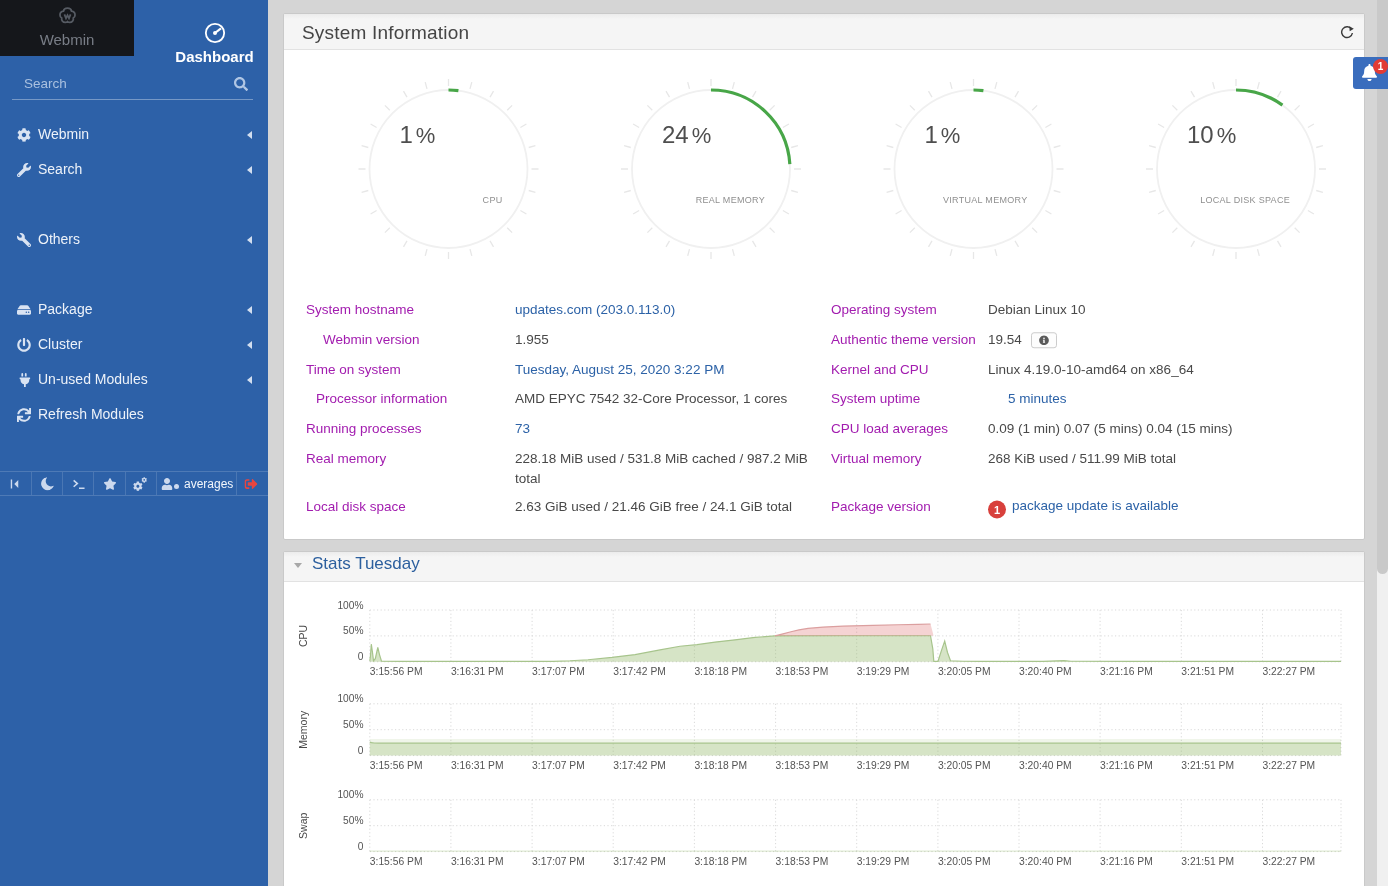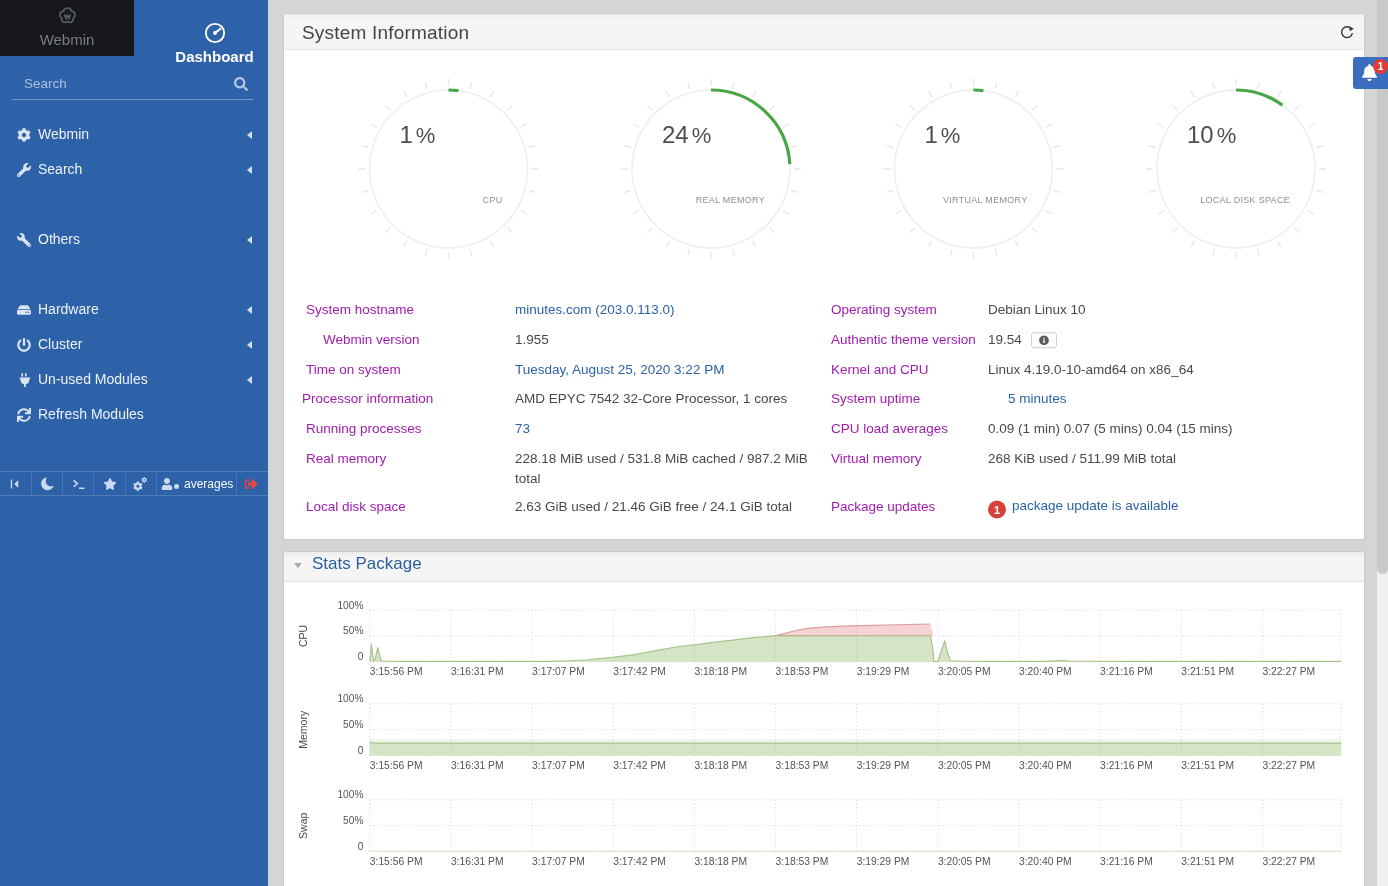--- a/index.html
+++ b/index.html
@@ -48,26 +48,26 @@
       <path d="M690.5 20A79 79 0 0 1 700.40 20.62" stroke="#48a648" stroke-width="3.2" fill="none"></path>
       <text x="641.5" y="73" font-size="24" fill="#4e4e4e">1<tspan font-size="22" dx="3">%</tspan></text>
       <text x="744.5" y="133" font-size="9" letter-spacing="0.3" fill="#8f8f8f" text-anchor="end">VIRTUAL MEMORY</text>
       <path d="M953.0 16.0L953.0 9.0 M974.5 18.8L976.3 12.1 M994.5 27.1L998.0 21.1 M1011.7 40.3L1016.6 35.4 M1024.9 57.5L1030.9 54.0 M1033.2 77.5L1039.9 75.7 M1036.0 99.0L1043.0 99.0 M1033.2 120.5L1039.9 122.3 M1024.9 140.5L1030.9 144.0 M1011.7 157.7L1016.6 162.6 M994.5 170.9L998.0 176.9 M974.5 179.2L976.3 185.9 M953.0 182.0L953.0 189.0 M931.5 179.2L929.7 185.9 M911.5 170.9L908.0 176.9 M894.3 157.7L889.4 162.6 M881.1 140.5L875.1 144.0 M872.8 120.5L866.1 122.3 M870.0 99.0L863.0 99.0 M872.8 77.5L866.1 75.7 M881.1 57.5L875.1 54.0 M894.3 40.3L889.4 35.4 M911.5 27.1L908.0 21.1 M931.5 18.8L929.7 12.1" stroke="#e7e7e7" stroke-width="1.3" fill="none"></path>
       <circle cx="953" cy="99" r="79" fill="#fff" stroke="#f0f0f0" stroke-width="1.8"></circle>
       <path d="M953 20A79 79 0 0 1 999.44 35.09" stroke="#48a648" stroke-width="3.2" fill="none"></path>
       <text x="904" y="73" font-size="24" fill="#4e4e4e">10<tspan font-size="22" dx="3">%</tspan></text>
       <text x="1007" y="133" font-size="9" letter-spacing="0.3" fill="#8f8f8f" text-anchor="end">LOCAL DISK SPACE</text>
     </svg>
 <div class="cell" style="left:306px;top:310px">System hostname</div>
-    <div class="cell v" style="left:515px;top:310px"><a>minutes.com (203.0.113.0)</a></div>
+    <div class="cell v" style="left:515px;top:310px"><a>updates.com (203.0.113.0)</a></div>
     <div class="cell" style="left:323px;top:339.5px">Webmin version</div>
     <div class="cell v" style="left:515px;top:339.5px">1.955</div>
     <div class="cell" style="left:306px;top:369.5px">Time on system</div>
     <div class="cell v" style="left:515px;top:369.5px"><a>Tuesday, August 25, 2020 3:22 PM</a></div>
-    <div class="cell" style="left:302px;top:398.5px">Processor information</div>
+    <div class="cell" style="left:316px;top:398.5px">Processor information</div>
     <div class="cell v" style="left:515px;top:398.5px">AMD EPYC 7542 32-Core Processor, 1 cores</div>
     <div class="cell" style="left:306px;top:429px">Running processes</div>
     <div class="cell v" style="left:515px;top:429px"><a>73</a></div>
     <div class="cell" style="left:306px;top:458.5px">Real memory</div>
     <div class="cell v" style="left:515px;top:468.25px">228.18 MiB used / 531.8 MiB cached / 987.2 MiB<br>total</div>
     <div class="cell" style="left:306px;top:507px">Local disk space</div>
     <div class="cell v" style="left:515px;top:507px">2.63 GiB used / 21.46 GiB free / 24.1 GiB total</div>
     <div class="cell" style="left:831px;top:310px">Operating system</div>
     <div class="cell v" style="left:988px;top:310px">Debian Linux 10</div>
     <div class="cell" style="left:831px;top:339.5px">Authentic theme version</div>
@@ -75,33 +75,33 @@
           <path fill="#5a5a5a" d="M256 8C119 8 8 119 8 256s111 248 248 248 248-111 248-248S393 8 256 8zm0 110c23.2 0 42 18.8 42 42s-18.8 42-42 42-42-18.8-42-42 18.8-42 42-42zm56 254c0 6.6-5.4 12-12 12h-88c-6.6 0-12-5.4-12-12v-24c0-6.6 5.4-12 12-12h12v-64h-12c-6.6 0-12-5.4-12-12v-24c0-6.6 5.4-12 12-12h64c6.6 0 12 5.4 12 12v100h12c6.6 0 12 5.4 12 12v24z"></path>
         </svg></span></div>
     <div class="cell" style="left:831px;top:369.5px">Kernel and CPU</div>
     <div class="cell v" style="left:988px;top:369.5px">Linux 4.19.0-10-amd64 on x86_64</div>
     <div class="cell" style="left:831px;top:398.5px">System uptime</div>
     <div class="cell v" style="left:1008px;top:398.5px"><a>5 minutes</a></div>
     <div class="cell" style="left:831px;top:429px">CPU load averages</div>
     <div class="cell v" style="left:988px;top:429px">0.09 (1 min) 0.07 (5 mins) 0.04 (15 mins)</div>
     <div class="cell" style="left:831px;top:458.5px">Virtual memory</div>
     <div class="cell v" style="left:988px;top:458.5px">268 KiB used / 511.99 MiB total</div>
-    <div class="cell" style="left:831px;top:507px">Package updates</div>
+    <div class="cell" style="left:831px;top:507px">Package version</div>
     <div class="cell v" style="left:988px;top:507px"><span class="rbadge">1</span><a>package update is available</a></div>
 
 <div style="position:absolute;left:1353px;top:57px;width:35px;height:32px;background:#3a6dbd;border-radius:3px 0 0 3px;z-index:30"></div>
 <svg style="position:absolute;left:1361px;top:64px;z-index:31" width="17" height="17" viewBox="0 0 448 512">
       <path fill="#fff" d="M224 512c35.32 0 63.97-28.65 63.97-64H160.03c0 35.35 28.65 64 63.97 64zm215.39-149.71c-19.32-20.76-55.47-51.99-55.47-154.29 0-77.7-54.48-139.9-127.94-155.16V32c0-17.67-14.32-32-31.98-32s-31.98 14.33-31.98 32v20.84C118.56 68.1 64.08 130.3 64.08 208c0 102.3-36.15 133.53-55.47 154.29-6 6.45-8.66 14.16-8.61 21.71.11 16.4 12.98 32 32.1 32h383.8c19.12 0 32-15.6 32.1-32 .05-7.55-2.61-15.27-8.61-21.71z"></path>
     </svg>
 <div style="position:absolute;left:1373px;top:59px;width:15px;height:15px;border-radius:50%;background:#e23b35;color:#fff;font-size:10px;font-weight:700;text-align:center;line-height:15px;z-index:32">1</div>
 
 <div class="panel" style="left:283px;top:551px;width:1082px;height:400px">
  <div class="phead" style="height:30px"></div>
  <div style="position:absolute;left:10px;top:10.5px;width:0;height:0;border-left:4.5px solid transparent;border-right:4.5px solid transparent;border-top:5px solid #a8a8a8"></div>
- <div style="position:absolute;left:28px;top:1.5px;font-size:17px;color:#2c5f9e">Stats Package</div>
+ <div style="position:absolute;left:28px;top:1.5px;font-size:17px;color:#2c5f9e">Stats Tuesday</div>
 </div>
 <svg style="position:absolute;left:283px;top:582px" width="1082" height="304" viewBox="0 0 1082 304">
       <line x1="86.8" y1="28.0" x2="1058" y2="28.0" stroke="#d9d9d9" stroke-width="1" stroke-dasharray="1.2,2.4"></line>
       <line x1="86.8" y1="53.9" x2="1058" y2="53.9" stroke="#d9d9d9" stroke-width="1" stroke-dasharray="1.2,2.4"></line>
       <line x1="86.8" y1="79.8" x2="1058" y2="79.8" stroke="#d9d9d9" stroke-width="1" stroke-dasharray="1.2,2.4"></line>
       <line x1="86.8" y1="28.0" x2="86.8" y2="79.8" stroke="#d9d9d9" stroke-width="1" stroke-dasharray="1.2,2.4"></line>
       <line x1="167.9" y1="28.0" x2="167.9" y2="79.8" stroke="#d9d9d9" stroke-width="1" stroke-dasharray="1.2,2.4"></line>
       <line x1="249.1" y1="28.0" x2="249.1" y2="79.8" stroke="#d9d9d9" stroke-width="1" stroke-dasharray="1.2,2.4"></line>
       <line x1="330.2" y1="28.0" x2="330.2" y2="79.8" stroke="#d9d9d9" stroke-width="1" stroke-dasharray="1.2,2.4"></line>
       <line x1="411.4" y1="28.0" x2="411.4" y2="79.8" stroke="#d9d9d9" stroke-width="1" stroke-dasharray="1.2,2.4"></line>
@@ -242,21 +242,21 @@
         <span class="nic"><svg width="14" height="14" viewBox="0 0 512 512">
             <path fill="#d9e3f2" d="M507.73 109.1c-2.24-9.03-13.54-12.09-20.12-5.51l-74.36 74.36-67.88-11.31-11.31-67.88 74.36-74.36c6.62-6.62 3.43-17.9-5.66-20.16-47.38-11.74-99.55.91-136.58 37.93-39.64 39.64-50.55 97.1-34.05 147.2L18.74 402.76c-24.99 24.99-24.99 65.51 0 90.5 24.99 24.99 65.51 24.99 90.5 0l213.21-213.21c50.12 16.71 107.47 5.68 147.37-34.22 37.07-37.07 49.7-89.32 37.91-136.73zM64 472c-13.25 0-24-10.75-24-24 0-13.26 10.75-24 24-24s24 10.74 24 24c0 13.25-10.75 24-24 24z" transform="scale(-1,1) translate(-512,0)"></path>
           </svg></span>
         <span class="ntxt">Others</span>
         <span class="caret"></span>
       </div>
       <div class="nav" style="top:292.0px">
         <span class="nic"><svg width="14" height="14" viewBox="0 0 576 512">
             <path fill="#d9e3f2" d="M576 304v96c0 26.51-21.49 48-48 48H48c-26.51 0-48-21.49-48-48v-96c0-26.51 21.49-48 48-48h480c26.51 0 48 21.49 48 48zm-48-80a79.557 79.557 0 0 1 30.777 6.165L462.25 85.374A48.003 48.003 0 0 0 422.311 64H153.689a48 48 0 0 0-39.938 21.374L17.223 230.165A79.557 79.557 0 0 1 48 224h480zm-48 96c-17.673 0-32 14.327-32 32s14.327 32 32 32 32-14.327 32-32-14.327-32-32-32zm-96 0c-17.673 0-32 14.327-32 32s14.327 32 32 32 32-14.327 32-32-14.327-32-32-32z"></path>
           </svg></span>
-        <span class="ntxt">Hardware</span>
+        <span class="ntxt">Package</span>
         <span class="caret"></span>
       </div>
       <div class="nav" style="top:327.0px">
         <span class="nic"><svg width="14" height="14" viewBox="0 0 512 512">
             <path fill="#d9e3f2" d="M400 54.1c63 45 104 118.6 104 201.9 0 136.8-110.8 247.7-247.5 248C120 504.3 8.2 393 8 256.4 7.9 173.1 48.9 99.3 111.8 54.2c11.7-8.3 28-4.8 35 7.7L162.6 90c5.9 10.5 3.1 23.8-6.6 31-41.5 30.8-68 79.6-68 134.9-.1 92.3 74.5 168.1 168 168.1 91.6 0 168.6-74.2 168-169.1-.3-51.8-24.7-101.8-68.1-134-9.7-7.2-12.4-20.5-6.5-30.9l15.8-28.1c7-12.4 23.2-16.1 34.8-7.8zM296 264V24c0-13.3-10.7-24-24-24h-32c-13.3 0-24 10.7-24 24v240c0 13.3 10.7 24 24 24h32c13.3 0 24-10.7 24-24z"></path>
           </svg></span>
         <span class="ntxt">Cluster</span>
         <span class="caret"></span>
       </div>
       <div class="nav" style="top:362.0px">

